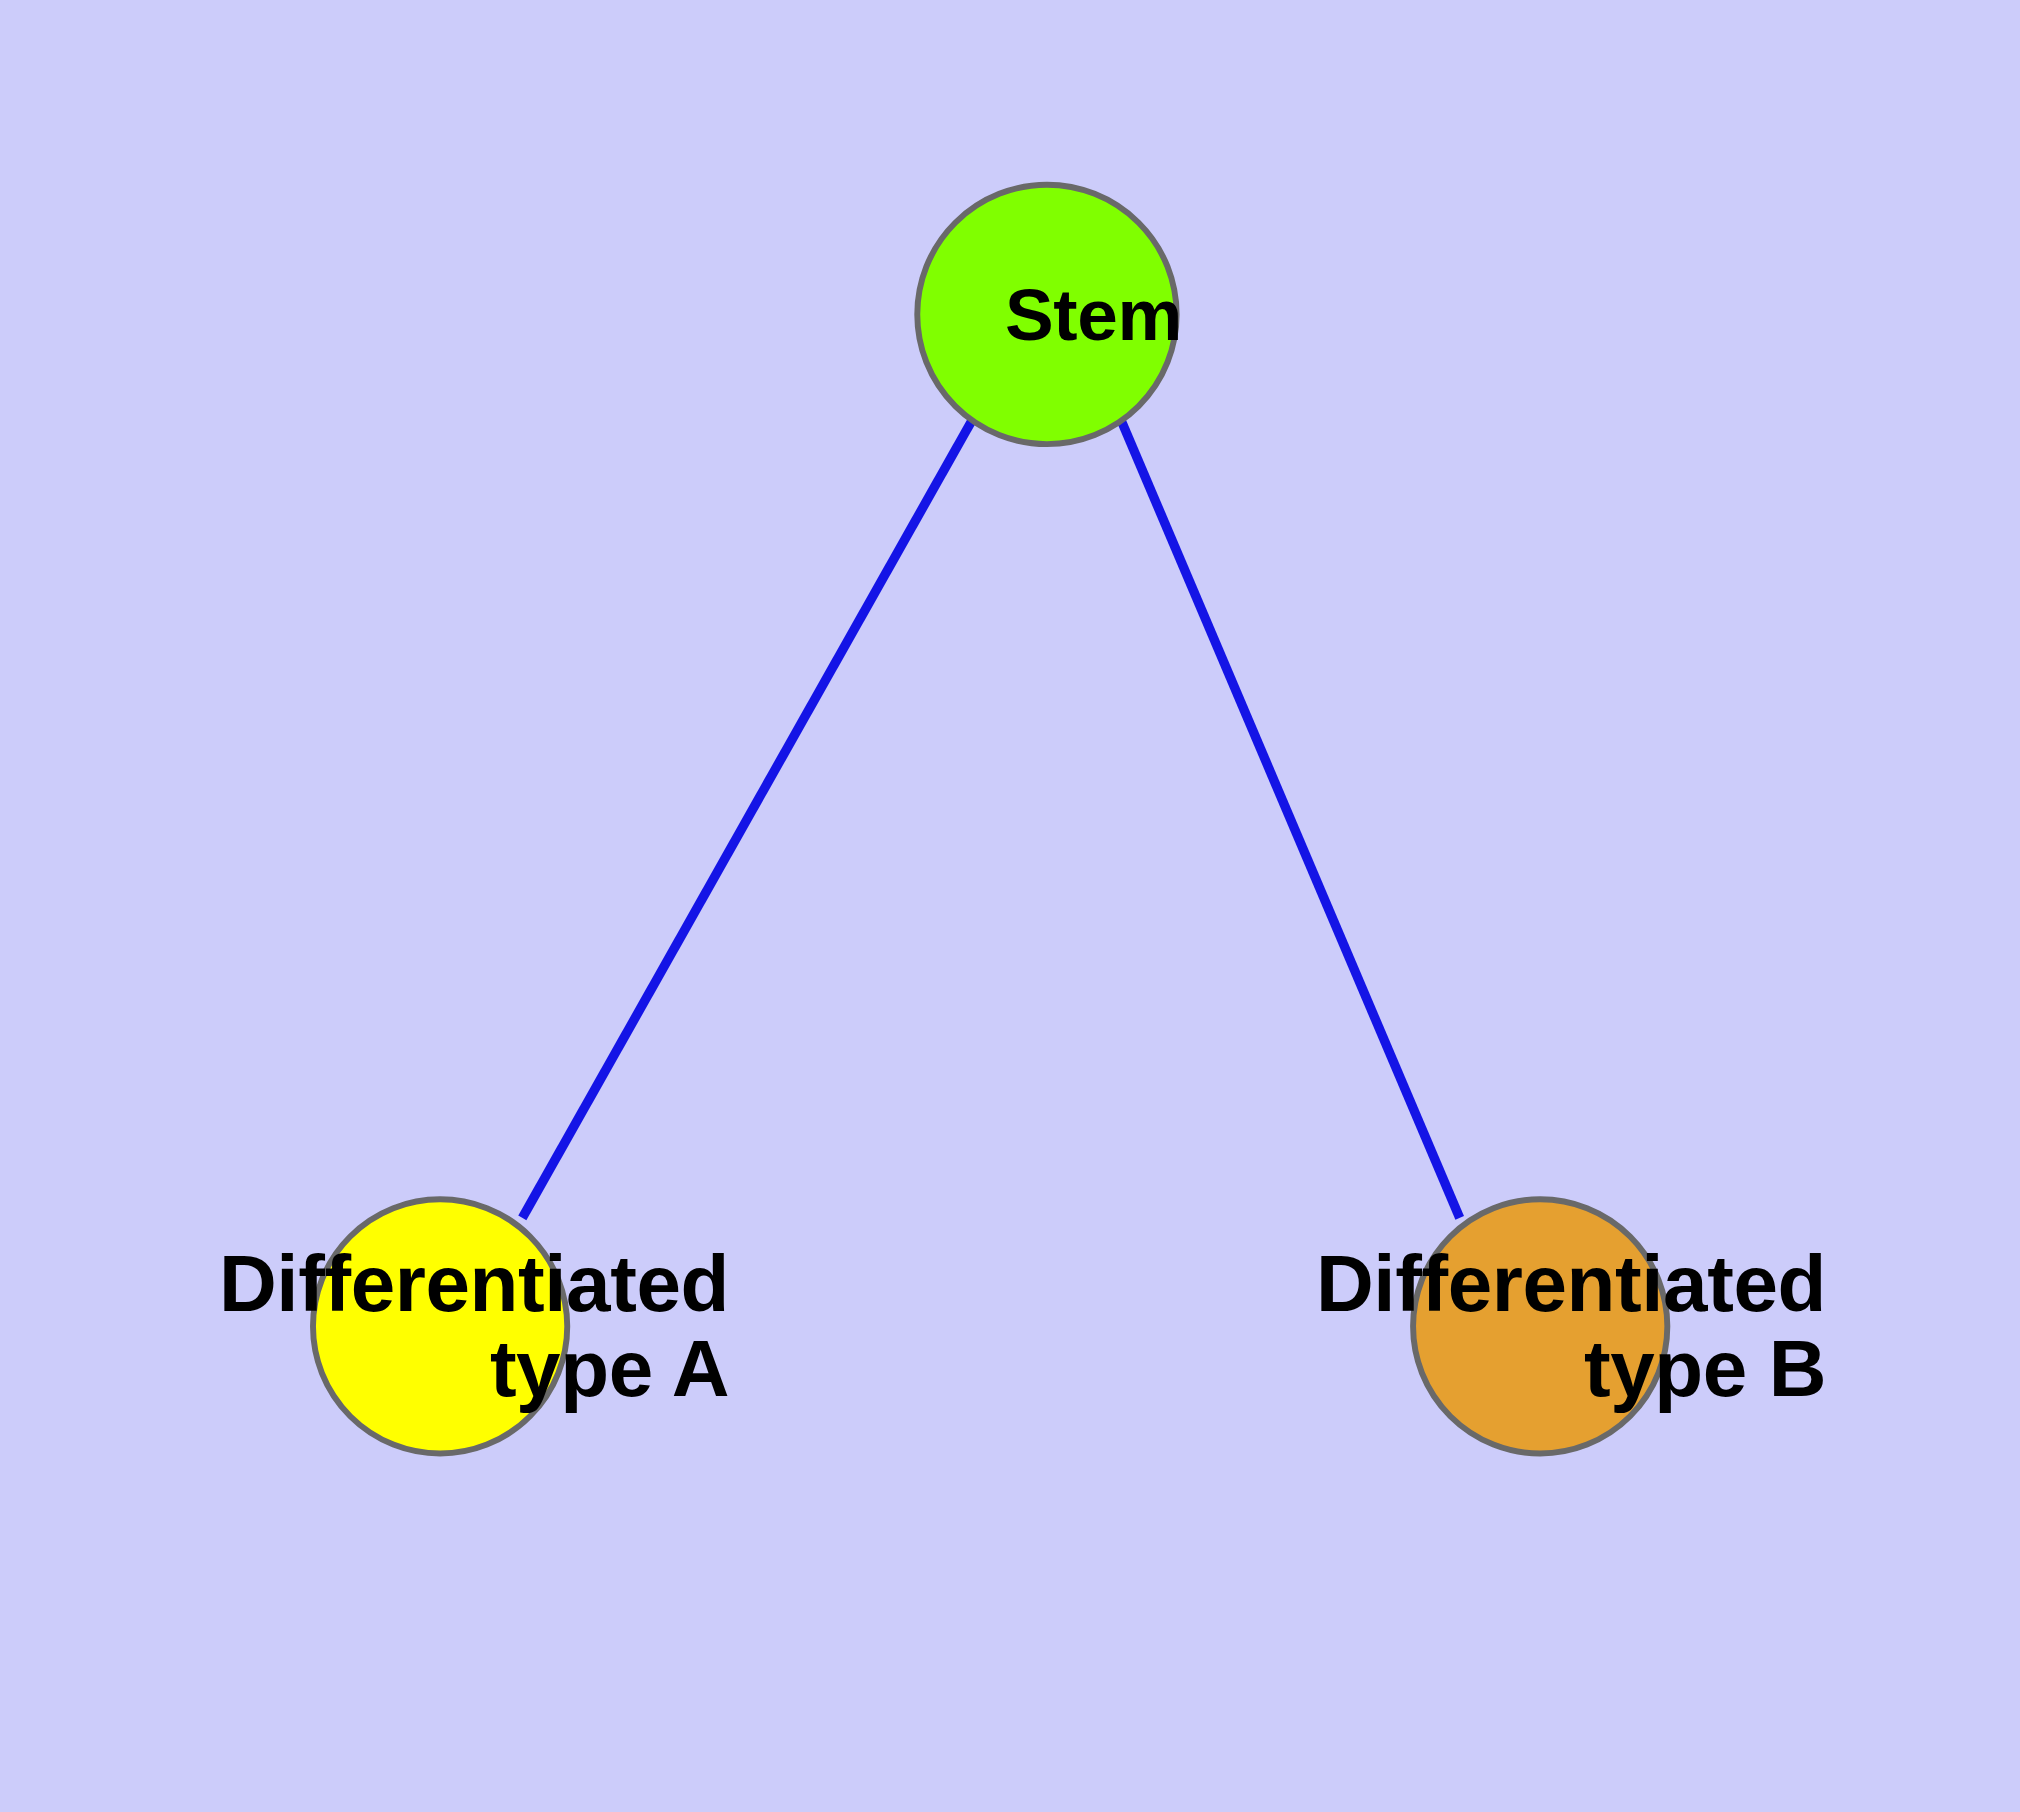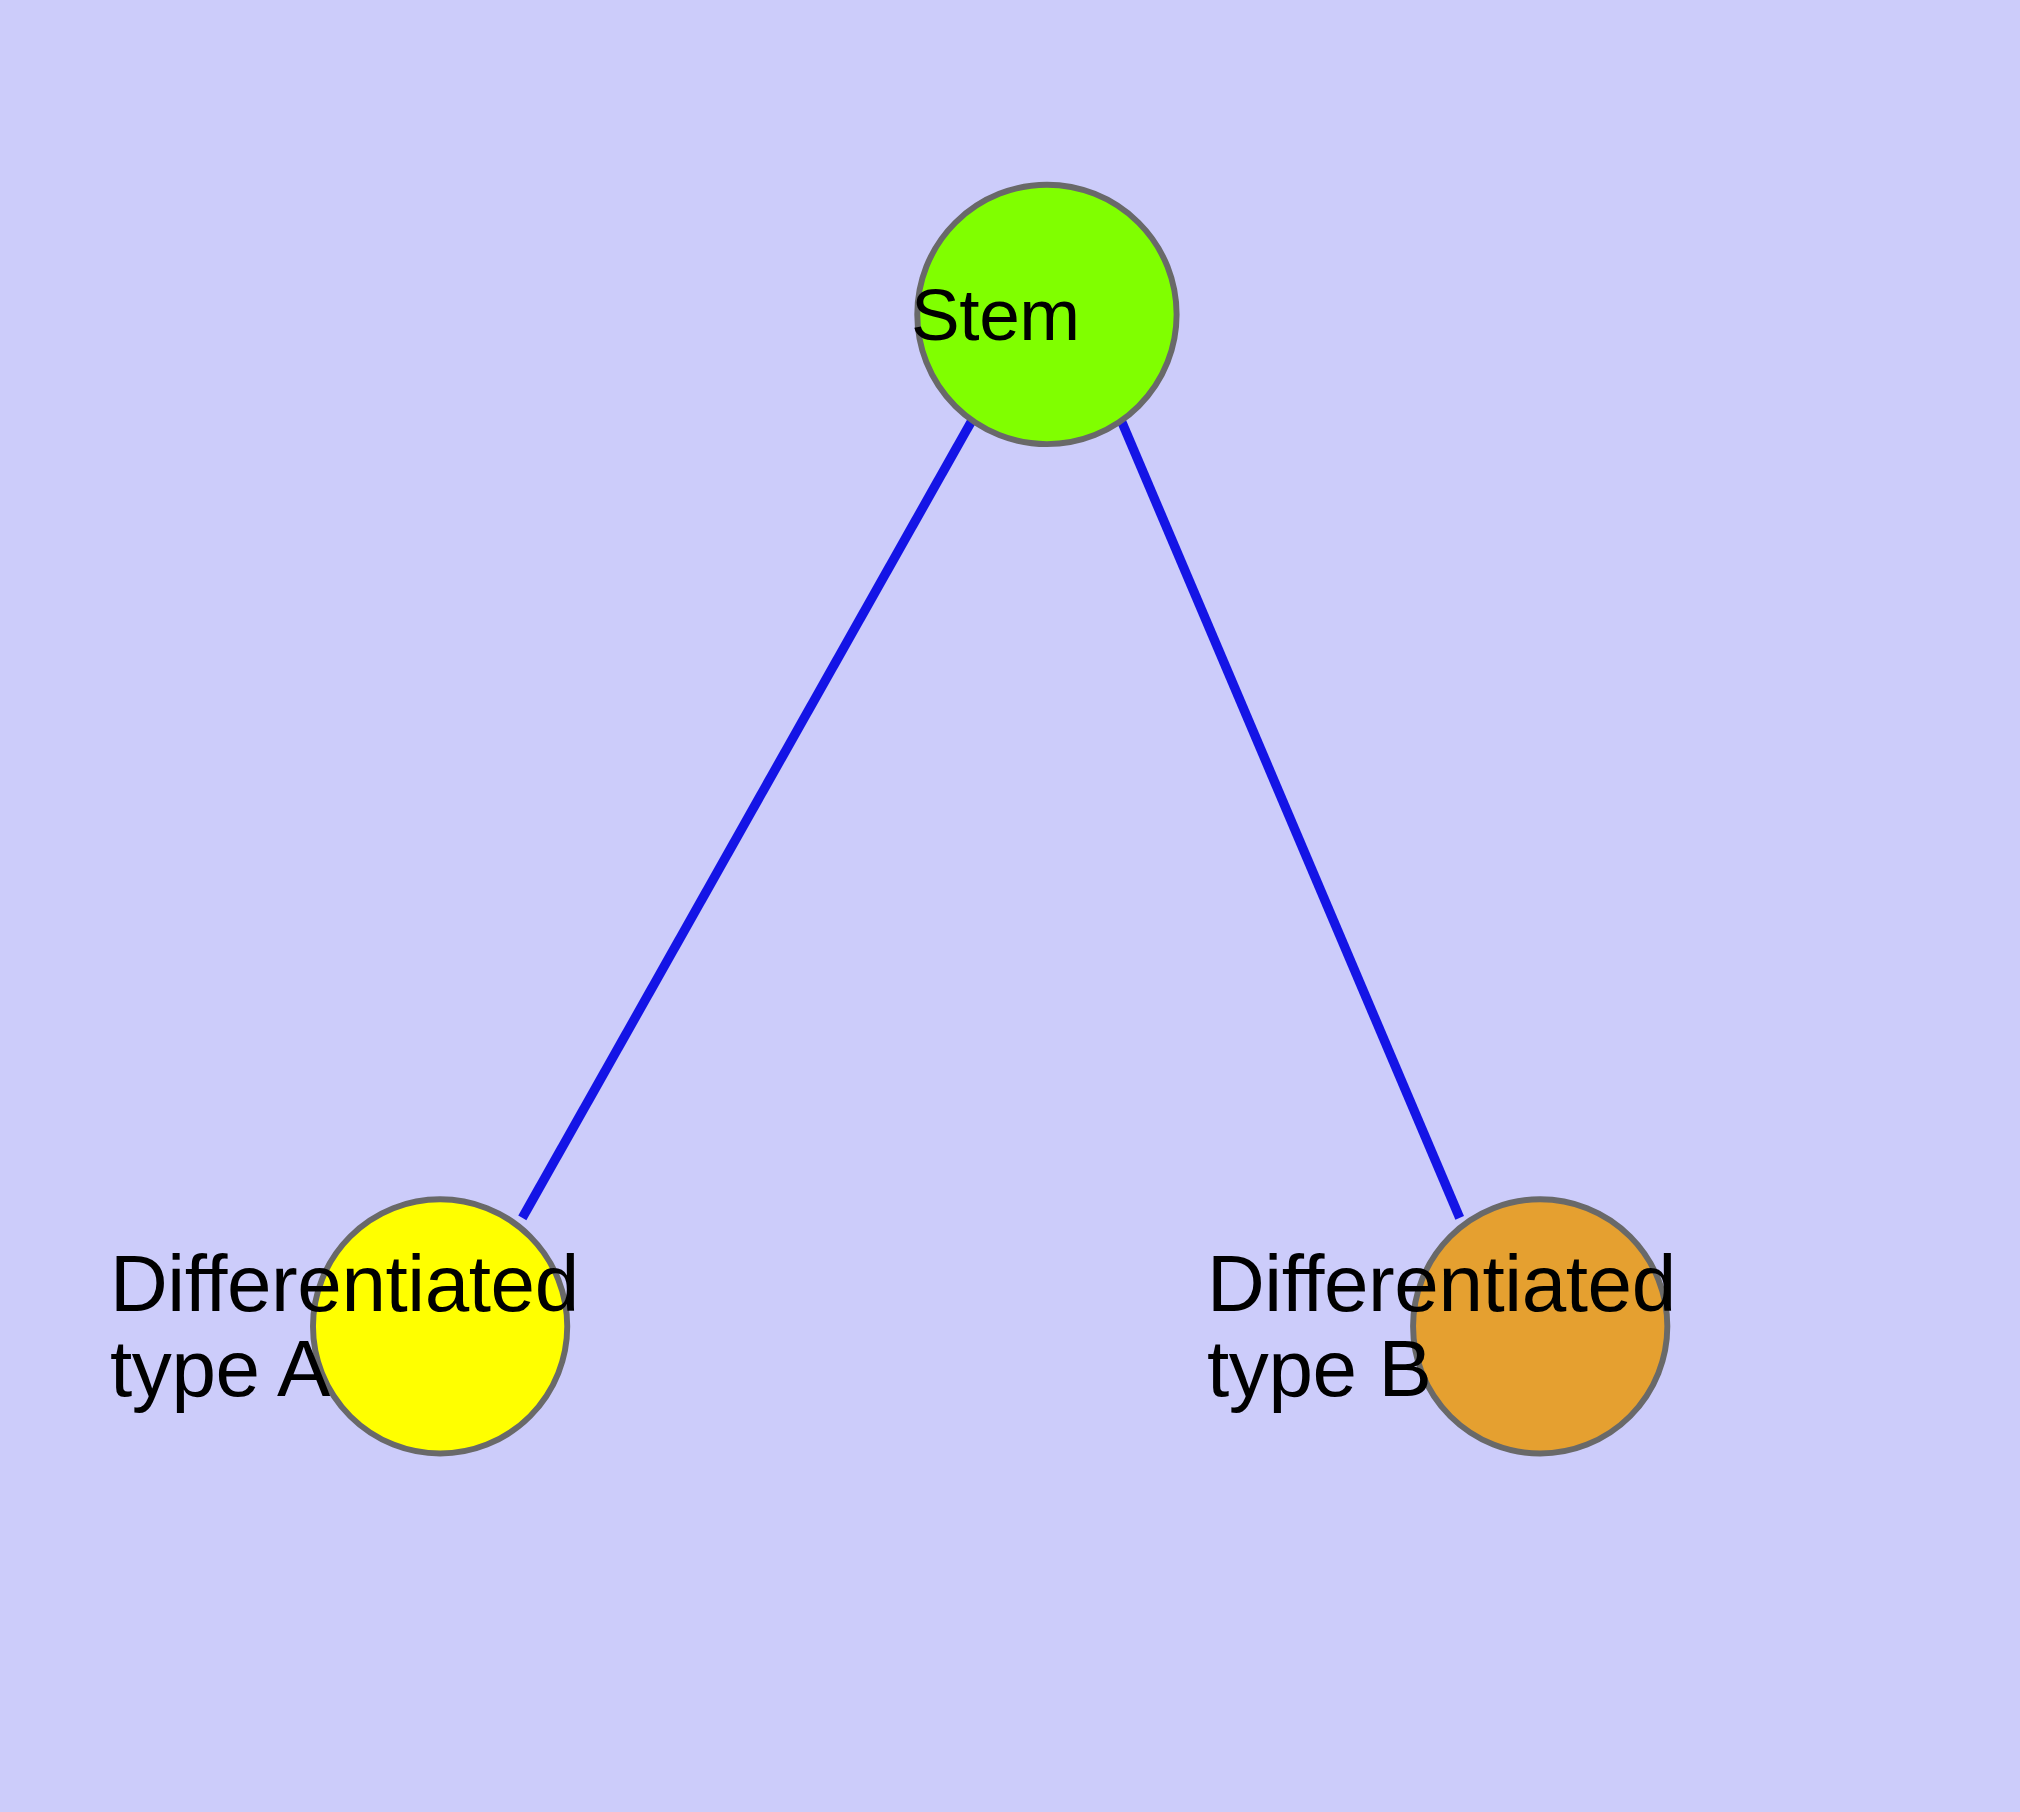--- a/index.html
+++ b/index.html
@@ -23,23 +23,23 @@
     top: 0;
     left: 0;
     width: 2021px;
     height: 1812px;
     display: block;
   }
   .node-label {
     position: absolute;
     color: #000000;
     font-family: "Liberation Sans", sans-serif;
-    font-weight: normal;
+    font-weight: bold;
     line-height: 1.06;
-    text-align: left;
+    text-align: right;
     white-space: pre-line;
     pointer-events: none;
     letter-spacing: -0.4px;
   }
   #label-stem {
     font-size: 73px;
     left: 911px;
     top: 268px;
     width: 271px;
   }

